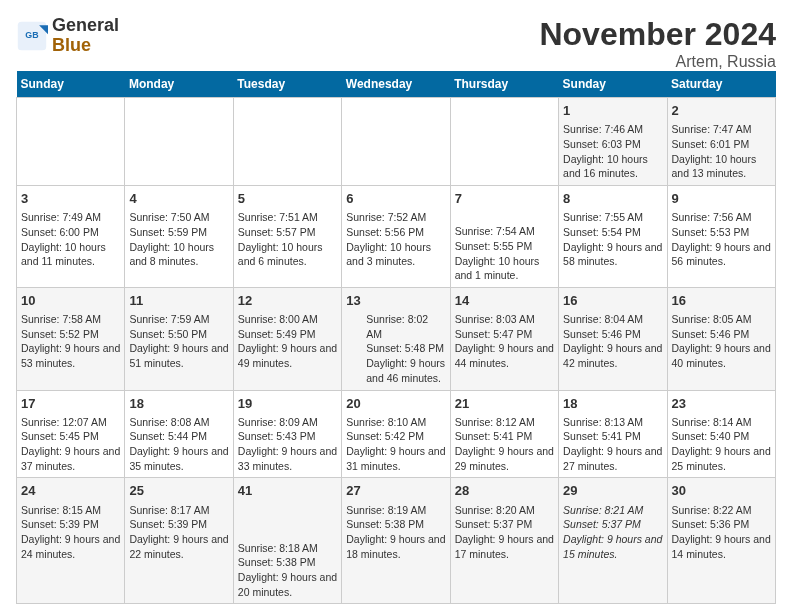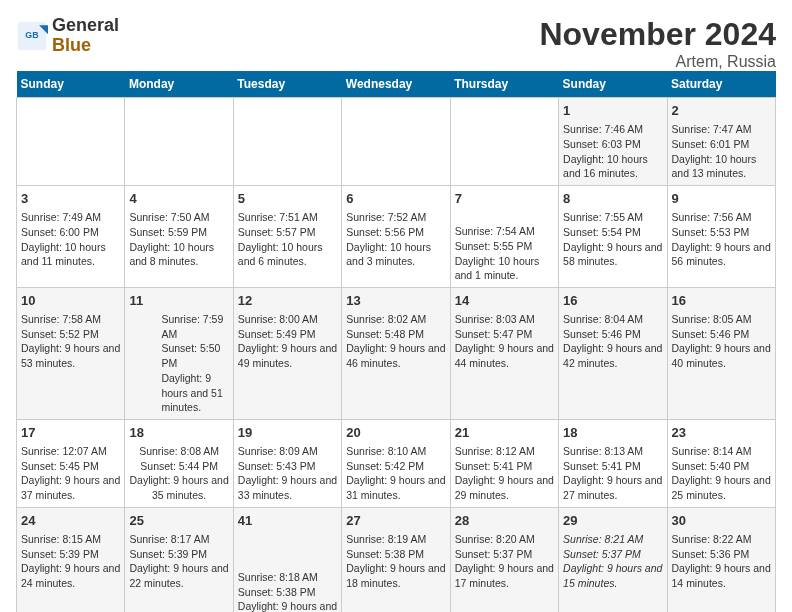--- a/index.html
+++ b/index.html
@@ -184,33 +184,33 @@
       </tr>
       <tr>
         <td>
           <div class="day-number">10</div>
           <div class="day-content" style="white-space: pre-line;">Sunrise: 7:58 AM
 Sunset: 5:52 PM
 Daylight: 9 hours and 53 minutes.</div>
         </td>
         <td>
           <div class="day-number">11</div>
-          <div class="day-content" style="white-space: pre-line; margin-left: 32px;">Sunrise: 7:59 AM
+          <div class="day-content" style="white-space: pre-line;">Sunrise: 7:59 AM
 Sunset: 5:50 PM
 Daylight: 9 hours and 51 minutes.</div>
         </td>
         <td>
           <div class="day-number">12</div>
           <div class="day-content" style="white-space: pre-line;">Sunrise: 8:00 AM
 Sunset: 5:49 PM
 Daylight: 9 hours and 49 minutes.</div>
         </td>
         <td>
           <div class="day-number">13</div>
-          <div class="day-content" style="white-space: pre-line;">Sunrise: 8:02 AM
+          <div class="day-content" style="white-space: pre-line; margin-left: 20px;">Sunrise: 8:02 AM
 Sunset: 5:48 PM
 Daylight: 9 hours and 46 minutes.</div>
         </td>
         <td>
           <div class="day-number">14</div>
           <div class="day-content" style="white-space: pre-line;">Sunrise: 8:03 AM
 Sunset: 5:47 PM
 Daylight: 9 hours and 44 minutes.</div>
         </td>
         <td>
@@ -228,21 +228,21 @@
       </tr>
       <tr>
         <td>
           <div class="day-number">17</div>
           <div class="day-content" style="white-space: pre-line;">Sunrise: 12:07 AM
 Sunset: 5:45 PM
 Daylight: 9 hours and 37 minutes.</div>
         </td>
         <td>
           <div class="day-number">18</div>
-          <div class="day-content" style="white-space: pre-line; text-align: center;">Sunrise: 8:08 AM
+          <div class="day-content" style="white-space: pre-line;">Sunrise: 8:08 AM
 Sunset: 5:44 PM
 Daylight: 9 hours and 35 minutes.</div>
         </td>
         <td>
           <div class="day-number">19</div>
           <div class="day-content" style="white-space: pre-line;">Sunrise: 8:09 AM
 Sunset: 5:43 PM
 Daylight: 9 hours and 33 minutes.</div>
         </td>
         <td>

